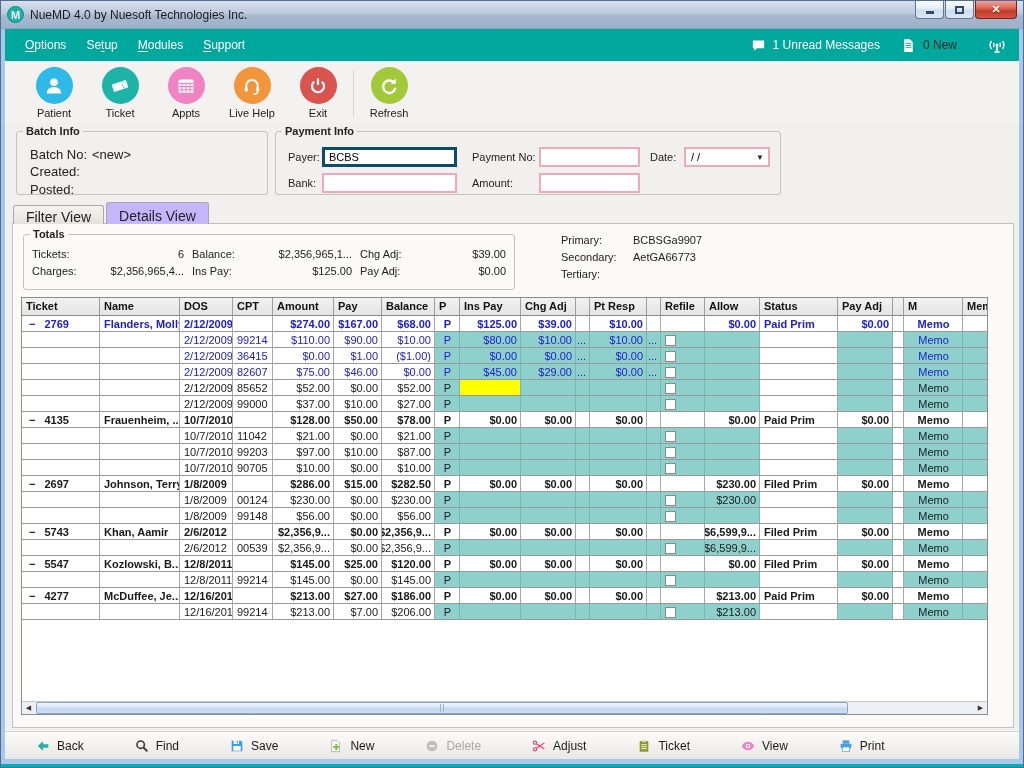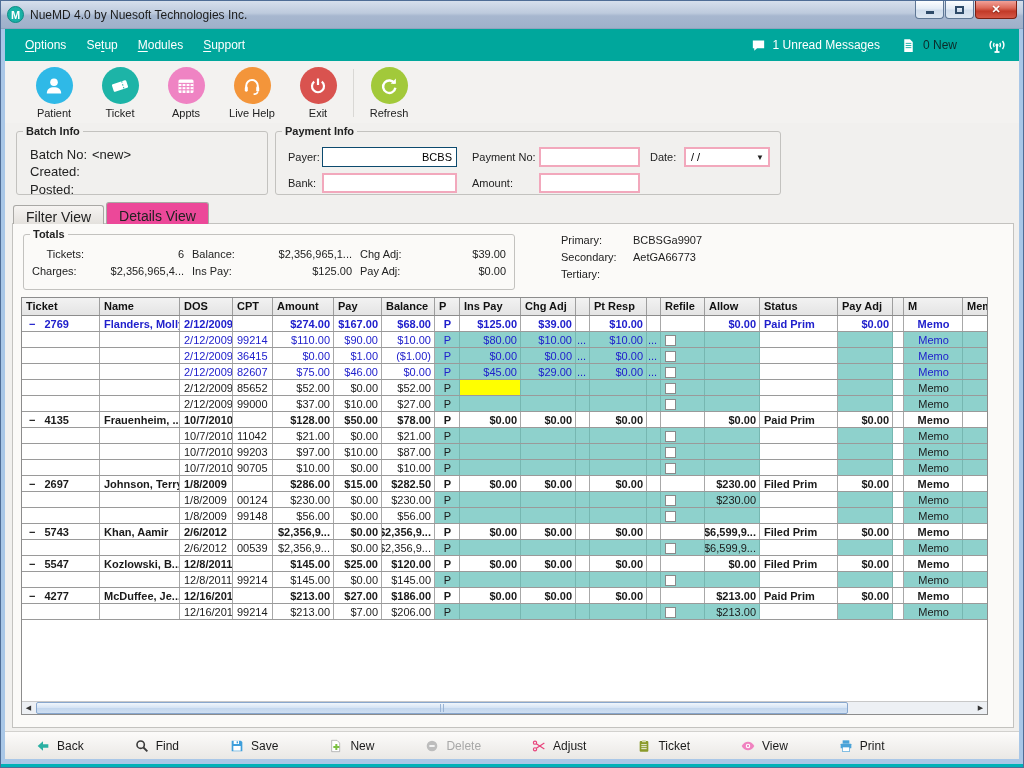--- a/index.html
+++ b/index.html
@@ -42,28 +42,28 @@
   .tb-sep{width:1px;align-self:stretch;background:#d9d8d5;margin:2px 2px 6px 2px;}
   
   fieldset.fs{position:absolute;border:1px solid #c3c2bf;border-radius:3px;background:transparent;}
   fieldset.fs legend{font-size:11px;font-weight:bold;color:#222;margin-left:6px;padding:0 3px;}
   .fs-batch{left:11px;top:64px;width:252px;height:70px;}
   .fs-pay{left:270px;top:64px;width:506px;height:70px;}
   .frow{position:absolute;left:13px;font-size:13px;color:#222;display:flex;}
   .flabel{display:inline-block;width:62px;}
   .plabel{position:absolute;font-size:11px;color:#222;}
   .pinput{position:absolute;height:20px;border:2px solid #f2a8bc;background:#fff;font-size:11px;padding:0 4px;font-family:"Liberation Sans",sans-serif;}
-  .pinput.gray{border:1px solid #0c4a6e;text-align:right;}
+  .pinput.gray{border:3px solid #0c4a6e;}
   .datecombo{position:absolute;height:20px;border:2px solid #f2a8bc;background:#fff;display:flex;align-items:center;font-size:11px;padding-left:5px;}
   .datecombo .caret{margin-left:auto;padding-right:4px;font-size:8px;color:#222;}
   
   .tabstrip{position:absolute;left:8px;top:142px;height:21px;display:flex;align-items:flex-end;z-index:3;}
   .tab{font-size:14px;color:#222;border:1px solid #a9a8a5;border-bottom:none;border-radius:3px 3px 0 0;
     padding:3px 12px 3px 12px;background:linear-gradient(#f6f4f2,#e4e1dd);margin-right:2px;height:19px;}
-  .tab.active{background:#ec4899;height:22px;padding-top:5px;position:relative;z-index:4;}
+  .tab.active{background:#c4b5fd;height:22px;padding-top:5px;position:relative;z-index:4;}
   
   .panel{position:absolute;left:7px;top:162px;width:1002px;height:505px;background:#fbfaf8;border:1px solid #c3c2bf;}
   .fs-totals{left:10px;top:4px;width:492px;height:62px;}
   .totals-grid{position:absolute;left:8px;top:8px;display:grid;grid-template-columns:52px 92px 50px 102px 50px 88px;grid-template-rows:17px 17px;column-gap:8px;font-size:11px;color:#222;}
   .t-label{text-align:left;}
   .t-value{text-align:right;}
   .ins-block{position:absolute;left:548px;top:10px;font-size:11px;color:#222;}
   .ins-row{display:flex;height:17px;}
   .ins-label{width:72px;}
   
@@ -288,21 +288,21 @@
 
       <div class="tabstrip" id="tabstrip">
           <div class="tab">Filter View</div>
           <div class="tab active">Details View</div>
         </div>
 
       <div class="panel">
         <fieldset class="fs fs-totals">
           <legend>Totals</legend>
           <div class="totals-grid" id="totals-grid">
-              <span class="t-label" style="grid-area: 1 / 1; text-align: right;">Tickets:</span>
+              <span class="t-label" style="grid-area: 1 / 1;">Tickets:</span>
               <span class="t-value" style="grid-area: 1 / 2;">6</span>
               <span class="t-label" style="grid-area: 2 / 1;">Charges:</span>
               <span class="t-value" style="grid-area: 2 / 2;">$2,356,965,4...</span>
               <span class="t-label" style="grid-area: 1 / 3;">Balance:</span>
               <span class="t-value" style="grid-area: 1 / 4;">$2,356,965,1...</span>
               <span class="t-label" style="grid-area: 2 / 3;">Ins Pay:</span>
               <span class="t-value" style="grid-area: 2 / 4;">$125.00</span>
               <span class="t-label" style="grid-area: 1 / 5;">Chg Adj:</span>
               <span class="t-value" style="grid-area: 1 / 6;">$39.00</span>
               <span class="t-label" style="grid-area: 2 / 5;">Pay Adj:</span>

